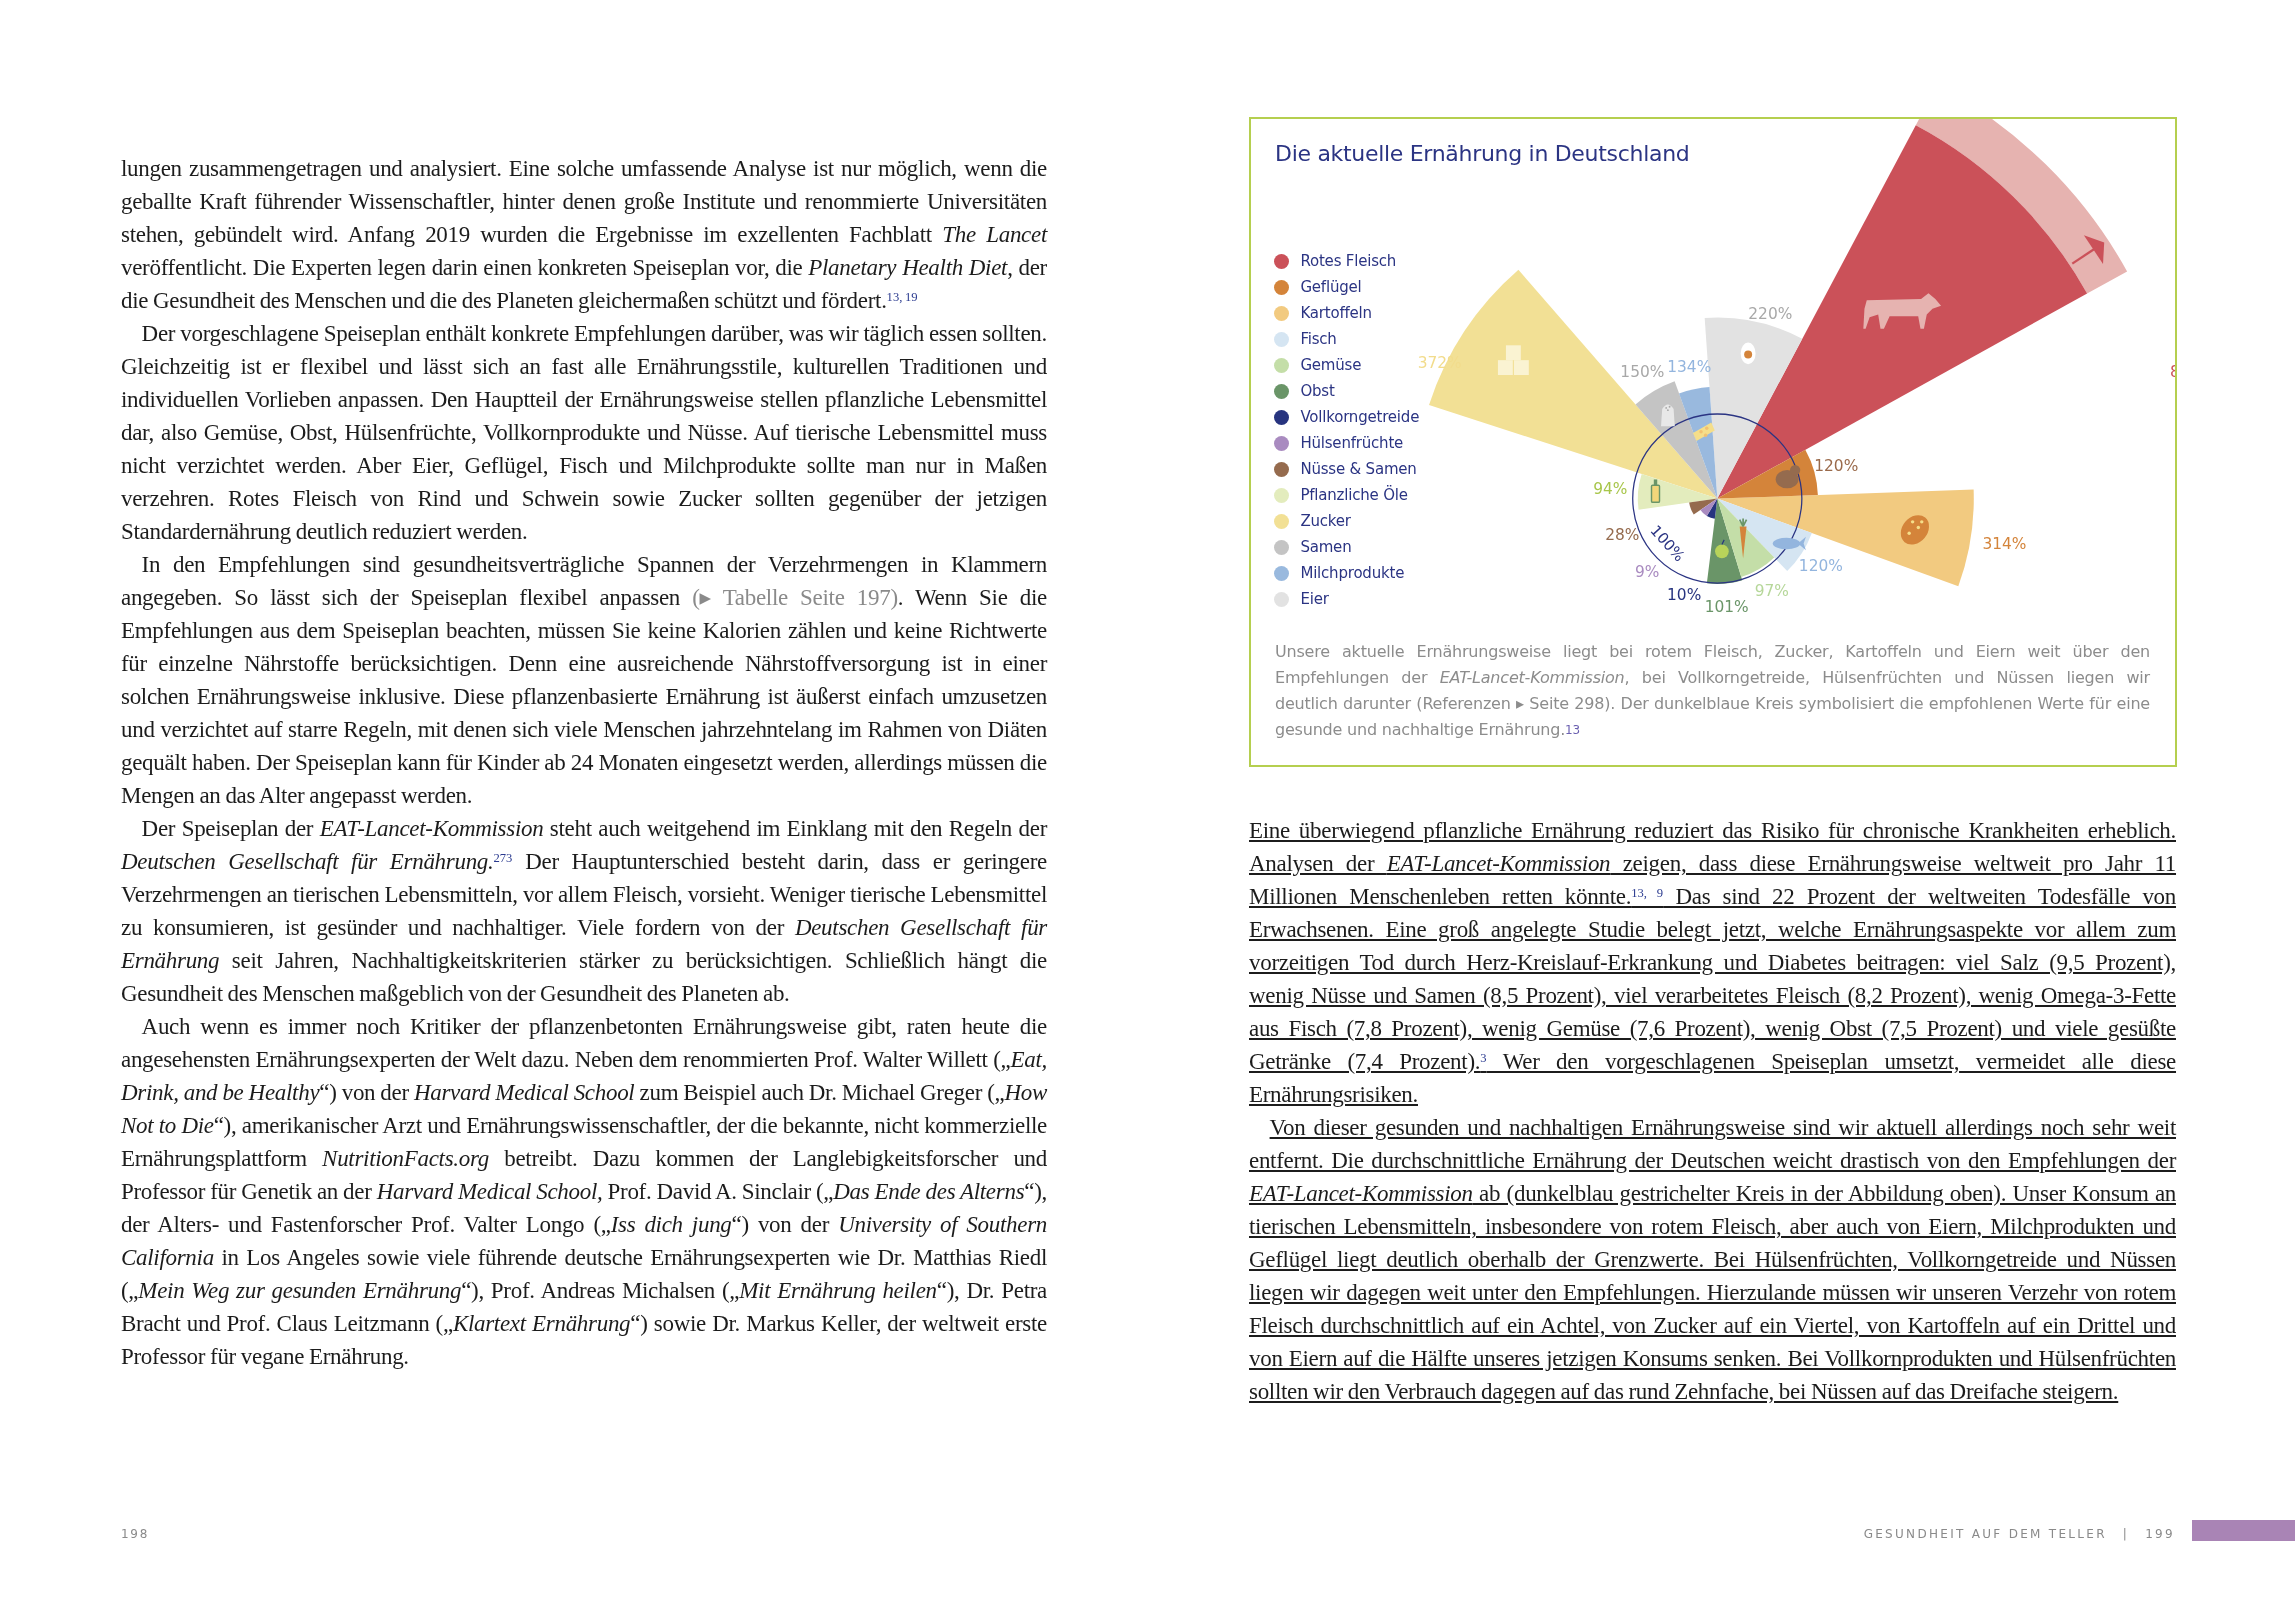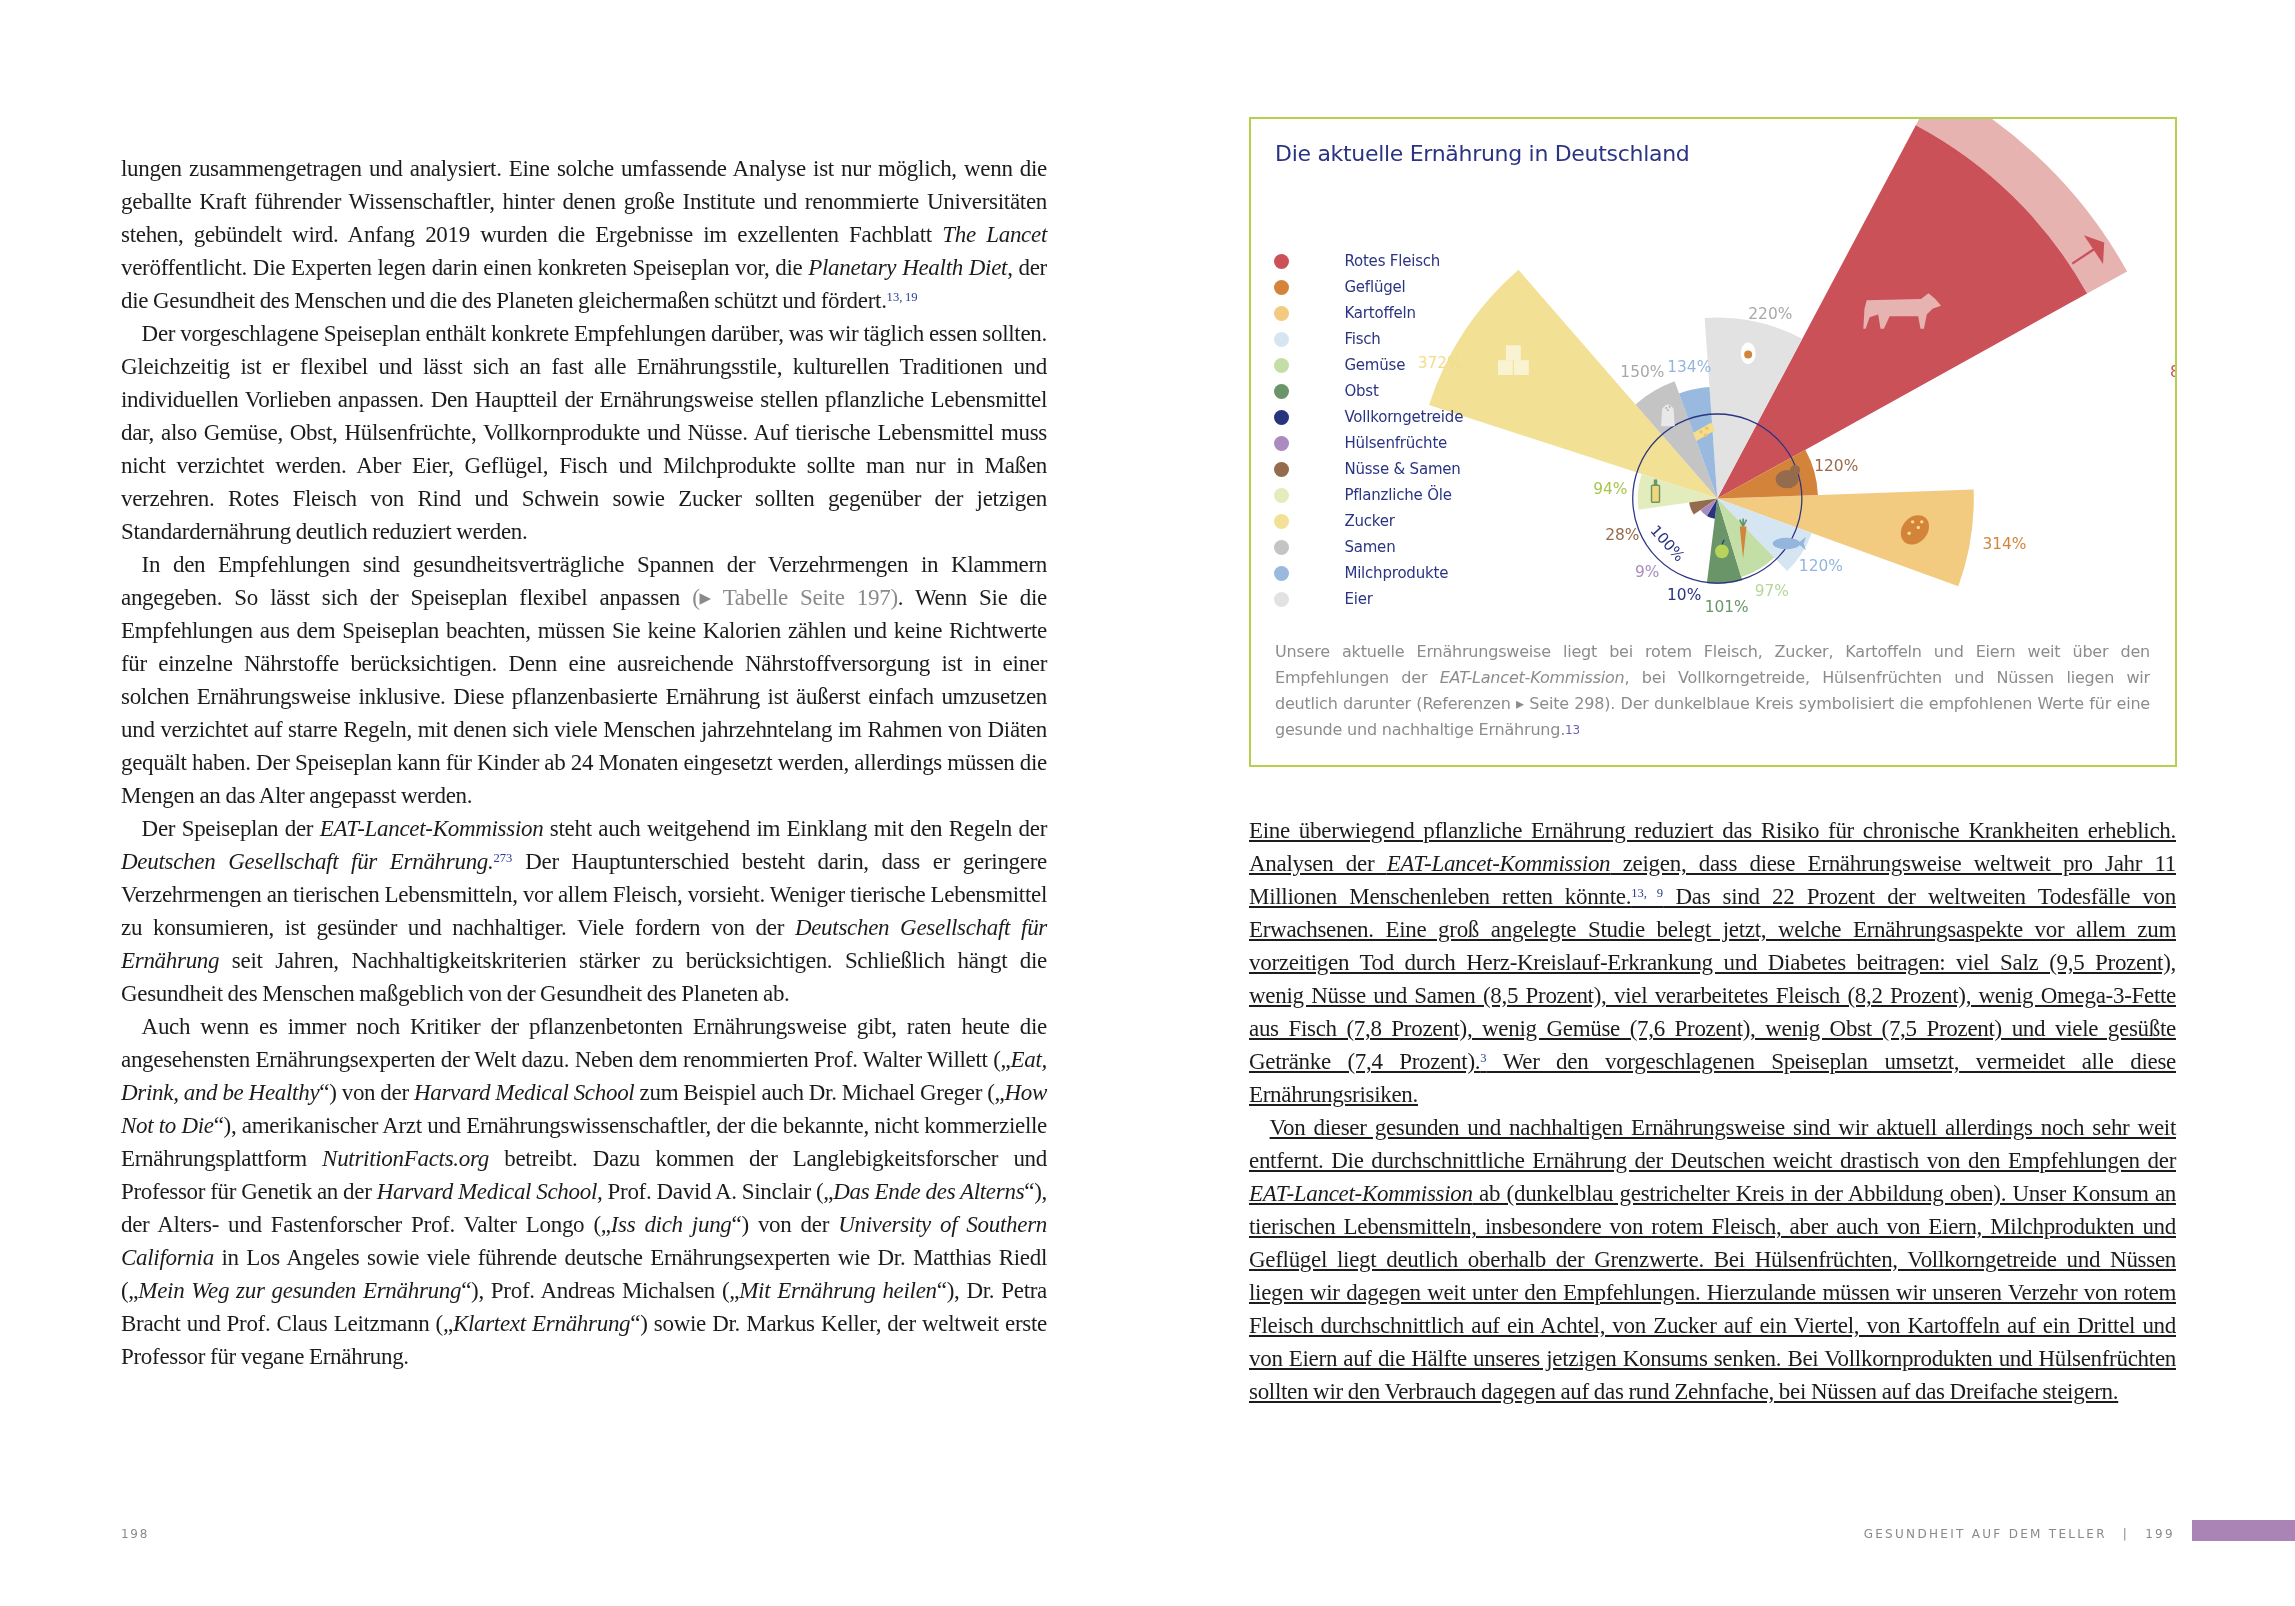--- a/index.html
+++ b/index.html
@@ -27,21 +27,21 @@
     position:absolute; left:1249px; top:117px; width:924px; height:646px;
     border:2.9px solid #B5CF4F; box-sizing:content-box;
   }
   .fig-title {
     position:absolute; left:24px; top:22px;
     font-family:"DejaVu Sans","Liberation Sans",sans-serif;
     font-size:22px; color:#2b3483; letter-spacing:-0.3px;text-align:right;
   }
   .legend { position:absolute; left:23px; top:129px; }
   .legend-item { height:26px; display:flex; align-items:center;
-    font-family:"DejaVu Sans","Liberation Sans",sans-serif; font-size:15px; color:#2b3483; letter-spacing:-0.2px;gap:44px; }
+    font-family:"DejaVu Sans","Liberation Sans",sans-serif; font-size:15px; color:#2b3483; letter-spacing:-0.2px; }
   .legend-dot { width:15px; height:15px; border-radius:50%; margin-right:11.4px; flex:none; }
   .caption {
     position:absolute; left:24px; top:520px; width:875px;
     font-family:"DejaVu Sans","Liberation Sans",sans-serif;
     font-size:16px; line-height:26px; color:#8c8c8c; text-align:justify; letter-spacing:-0.2px;
   }
   .caption i { font-style:italic; }
   .caption sup { font-size:12px; color:#6a5fb0; vertical-align:top;margin-top:28px; }
   .chart-svg { position:absolute; left:0; top:0; }
 

